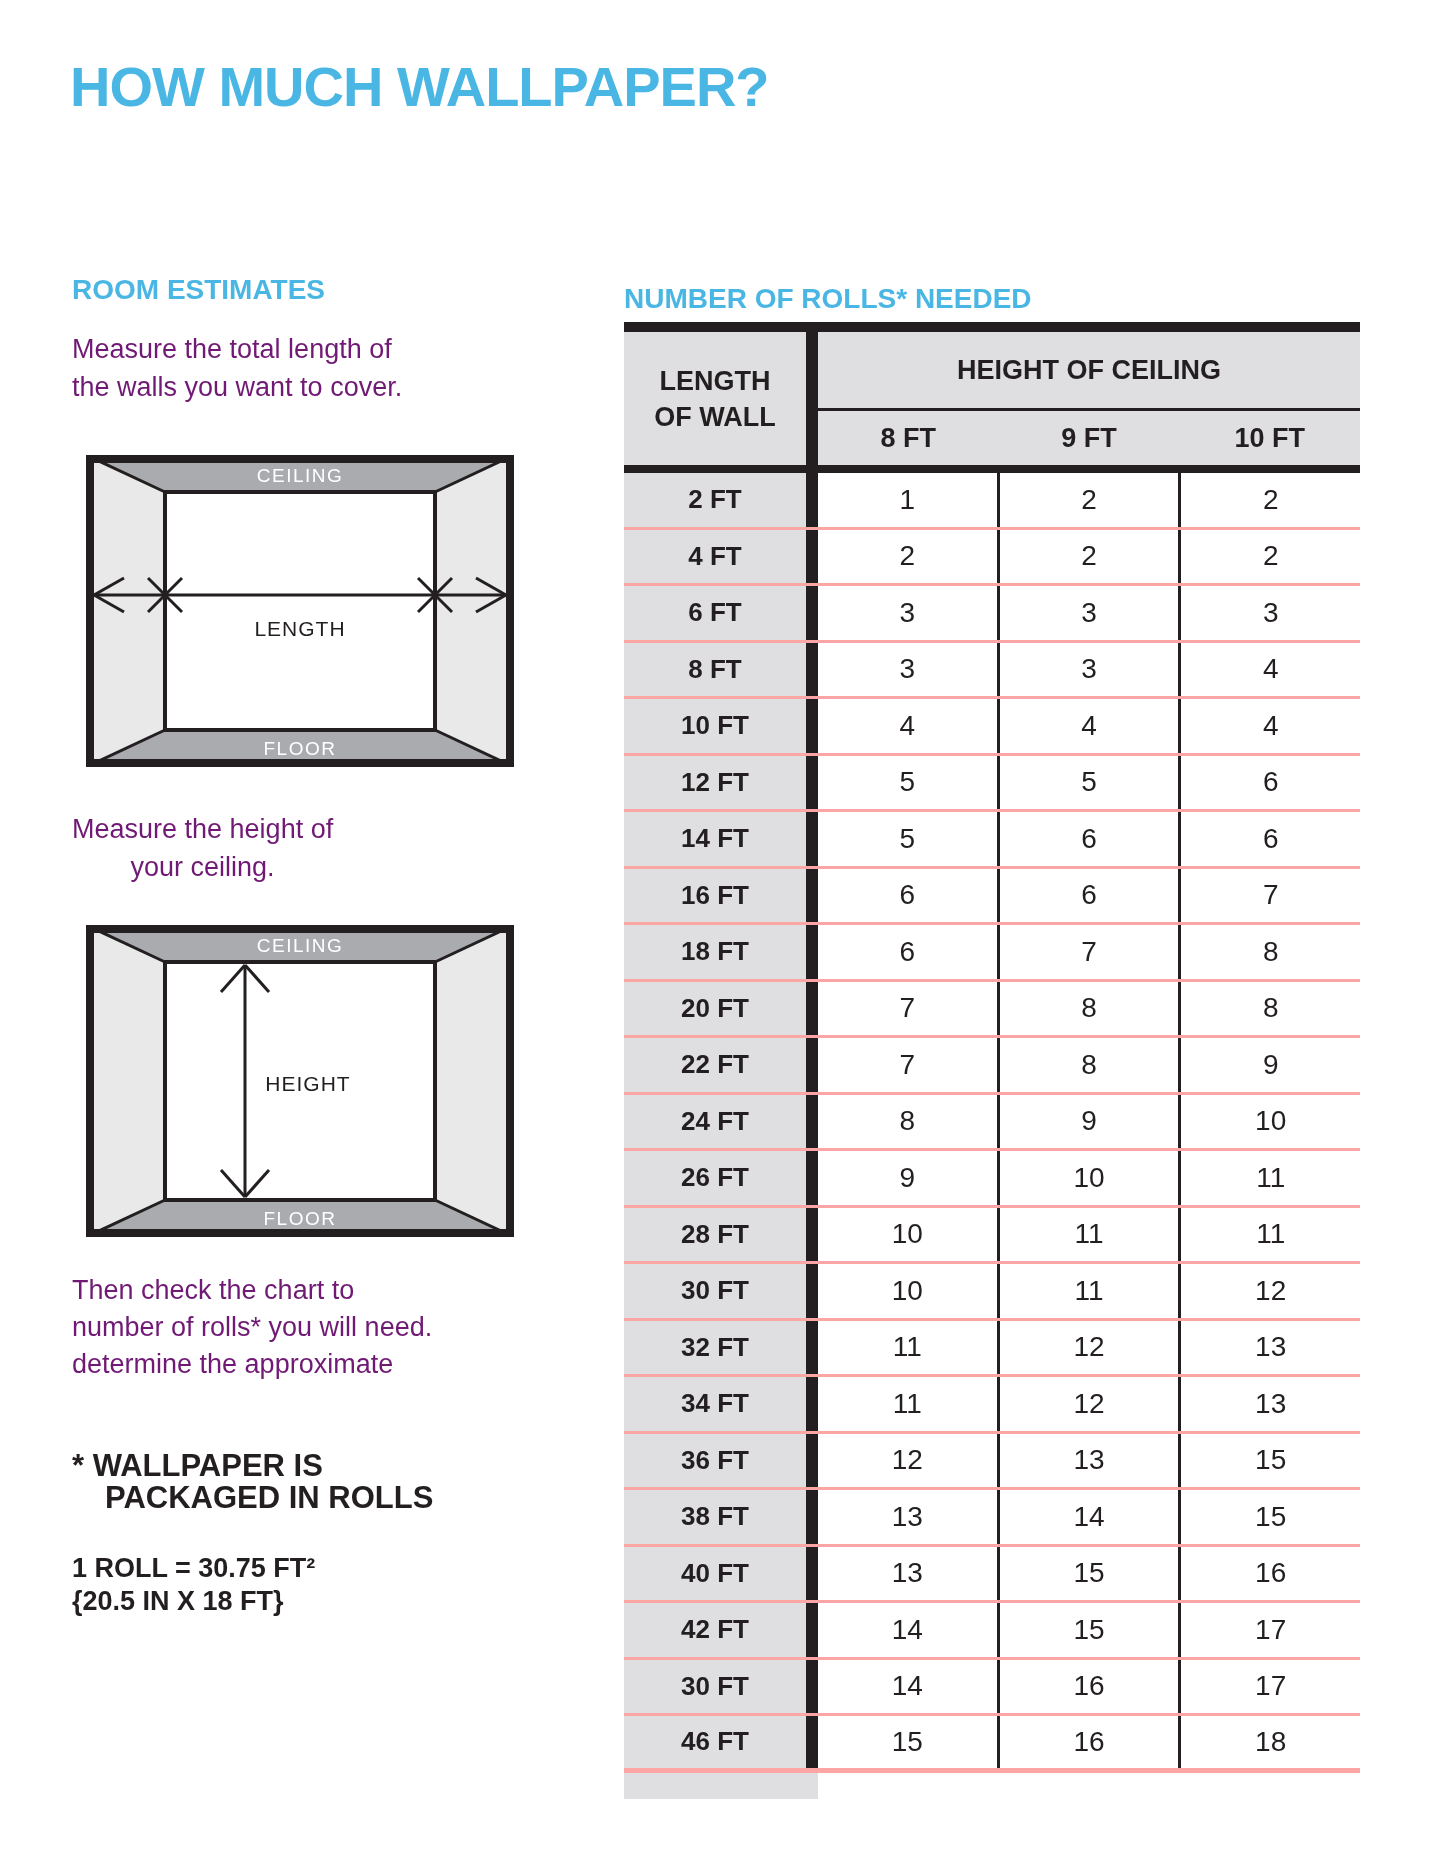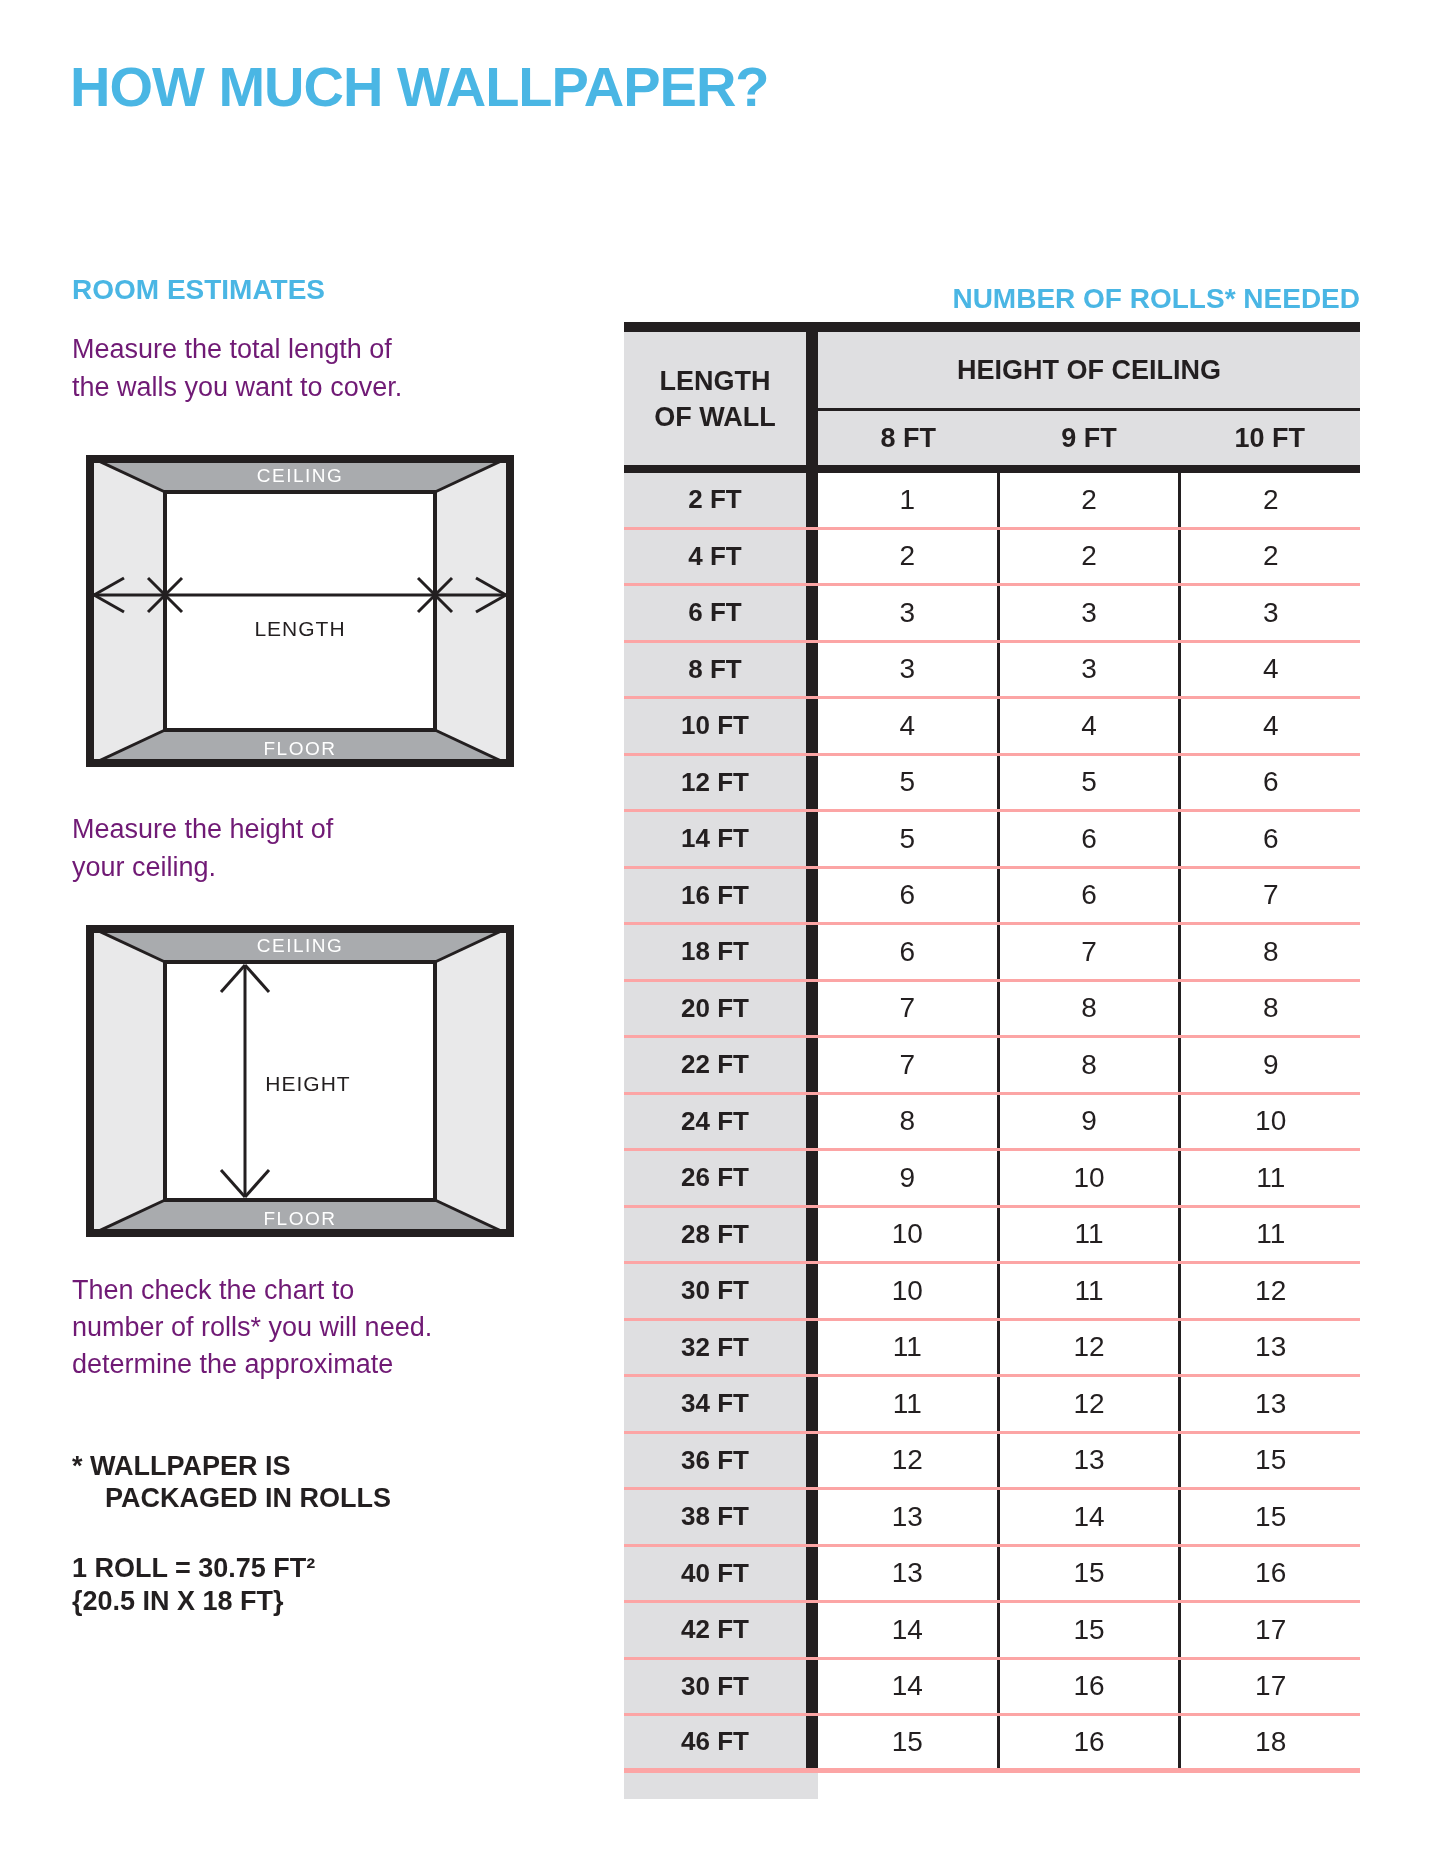--- a/index.html
+++ b/index.html
@@ -11,31 +11,31 @@
 
   .title {
     left:70px; top:56px; margin:0; font-size:56px; font-weight:bold;
     letter-spacing:-1px; color:#4ab6e4; line-height:1.1; white-space:nowrap;
   }
   .section-heading {
     font-size:28px; font-weight:bold; color:#4ab6e4; white-space:nowrap;
   }
   .body-text { font-size:27px; line-height:38px; color:#701a75; }
   .step3 { line-height:37px; }
-  .footnote { font-size:27px; font-weight:bold; line-height:32px; }
+  .footnote { font-size:31px; font-weight:bold; line-height:32px; }
   .footnote .indent { padding-left:33px; }
   .rollinfo { font-size:27px; font-weight:bold; line-height:33px; }
 
   svg text { font-family:"Liberation Sans", sans-serif; }
   .diag-room-label { font-size:19px; fill:#ffffff; letter-spacing:1.5px; }
   .diag-measure-label { font-size:21px; fill:#231f20; letter-spacing:1px; }
 
   
   .table-heading {
-    left:624px; top:283px; width:736px; text-align:right;
+    left:624px; top:283px; width:736px; text-align:left;
     font-size:28px; font-weight:bold; color:#4ab6e4; white-space:nowrap;
   }
   .rolls-table { left:624px; top:322px; width:736px; }
   .top-bar { height:10px; background:#231f20; }
   .header-row { display:flex; height:133px; }
   .col1-header {
     width:182px; background:#dfdfe1; display:flex; align-items:center;
     justify-content:center; text-align:center; font-size:27px; font-weight:bold;
     line-height:36px;
   }
@@ -103,21 +103,21 @@
       <line x1="62" y1="123" x2="96" y2="157"></line>
       <line x1="62" y1="157" x2="96" y2="123"></line>
       <line x1="332" y1="123" x2="366" y2="157"></line>
       <line x1="332" y1="157" x2="366" y2="123"></line>
     </g>
     <text x="214" y="27" text-anchor="middle" class="diag-room-label">CEILING</text>
     <text x="214" y="300" text-anchor="middle" class="diag-room-label">FLOOR</text>
     <text x="214" y="181" text-anchor="middle" class="diag-measure-label">LENGTH</text>
   </svg>
 
-  <div class="abs body-text" style="left:72px; top:810px;">
+  <div class="abs body-text" style="left:72px; top:810px;text-align:center;">
     <div>Measure the height of</div>
     <div>your ceiling.</div>
   </div>
 
   <svg class="abs" style="left:86px; top:925px;" width="428" height="312" viewBox="0 0 428 312">
     <polygon points="0,0 428,0 349,37 79,37" fill="#a9abae"></polygon>
     <polygon points="79,275 349,275 428,312 0,312" fill="#a9abae"></polygon>
     <polygon points="0,0 79,37 79,275 0,312" fill="#e9e9ea"></polygon>
     <polygon points="428,0 349,37 349,275 428,312" fill="#e9e9ea"></polygon>
     <rect x="79" y="37" width="270" height="238" fill="#ffffff" stroke="#231f20" stroke-width="4"></rect>

